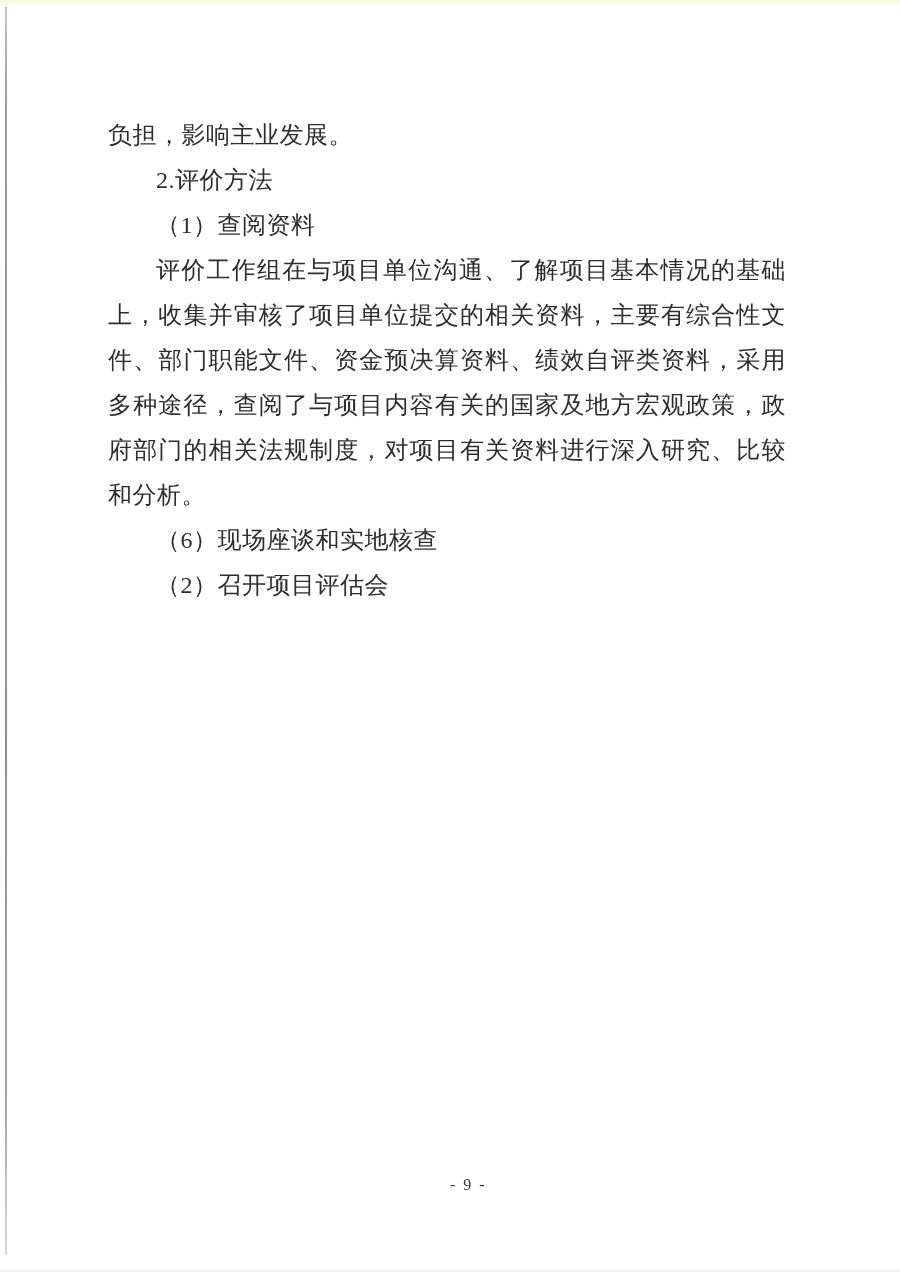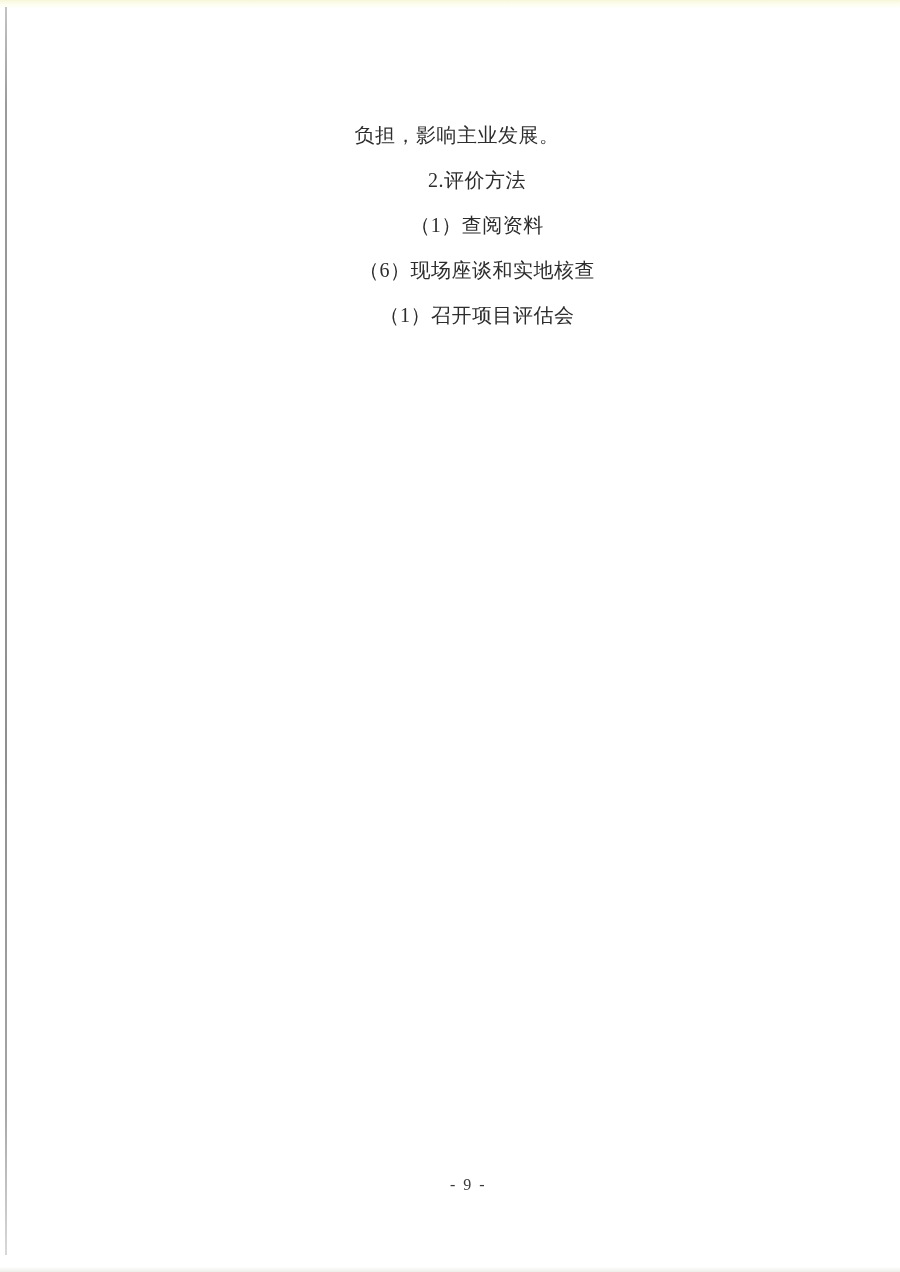--- a/index.html
+++ b/index.html
@@ -34,31 +34,31 @@
   .scan-left-line {
     position: absolute;
     top: 7px; left: 5px;
     width: 2px; height: 1248px;
     background: linear-gradient(to bottom,
       #c4c4c4 0%, var(--edge-line) 8%, #8f8f8f 60%, #a5a5a5 88%, #d8d8d6 100%);
   }
   
   .text-column {
     position: absolute;
-    left: 118px;
+    left: 108px;
     top: 113px;
     width: 678px;
-    font-size: 20px;
+    font-size: 24px;
     line-height: 45px;
     color: var(--ink);
     text-align: justify;
     text-justify: inter-ideograph;
     letter-spacing: 0.5px;
   }
-  .text-column p { margin: 0; padding: 0; text-align: center; }
+  .text-column p { margin: 0; padding: 0; }
   .para { text-indent: 2em; }
   .no-indent { text-indent: 0; }
   .heading { text-indent: 2em; text-align: left; }
   .gap-before { margin-top: 5px; }
   
   .page-number {
     position: absolute;
     top: 1174px;
     left: 450px;
     font-size: 16px;
@@ -74,19 +74,20 @@
 <div class="page">
 
   <div class="scan-top-band"></div>
   <div class="scan-left-line"></div>
   <div class="scan-bottom-band"></div>
 
   <main class="text-column">
     <p class="para no-indent">负担，影响主业发展。</p>
     <p class="heading">2.评价方法</p>
     <p class="heading">（1）查阅资料</p>
+    <p class="para">评价工作组在与项目单位沟通、了解项目基本情况的基础上，收集并审核了项目单位提交的相关资料，主要有综合性文件、部门职能文件、资金预决算资料、绩效自评类资料，采用多种途径，查阅了与项目内容有关的国家及地方宏观政策，政府部门的相关法规制度，对项目有关资料进行深入研究、比较和分析。</p>
     <p class="heading gap-before">（6）现场座谈和实地核查</p>
-    <p class="heading gap-before">（1）召开项目评估会</p>
+    <p class="heading gap-before">（2）召开项目评估会</p>
   </main>
 
   <div class="page-number">- 9 -</div>
 
 </div>
 
 </body></html>

